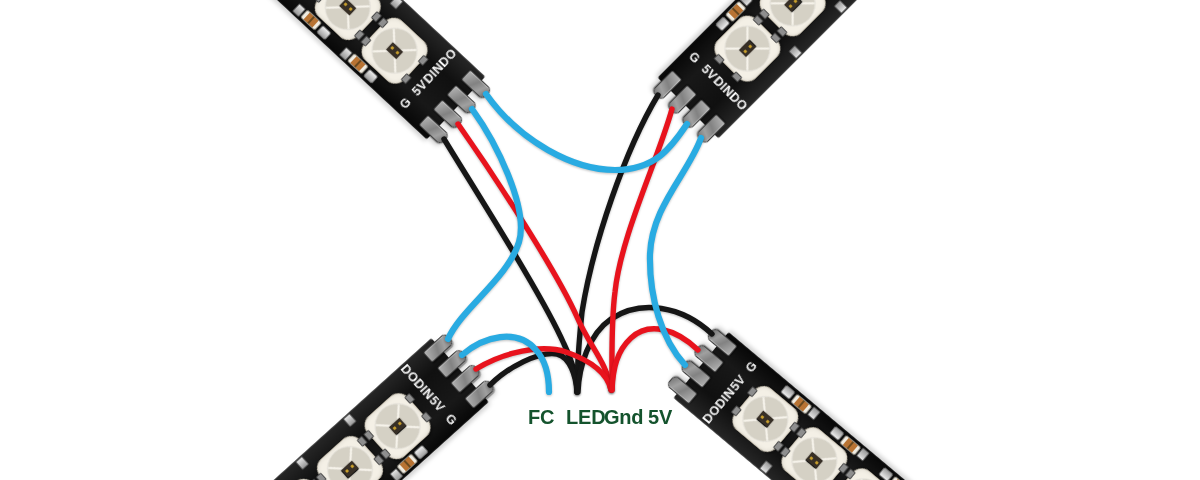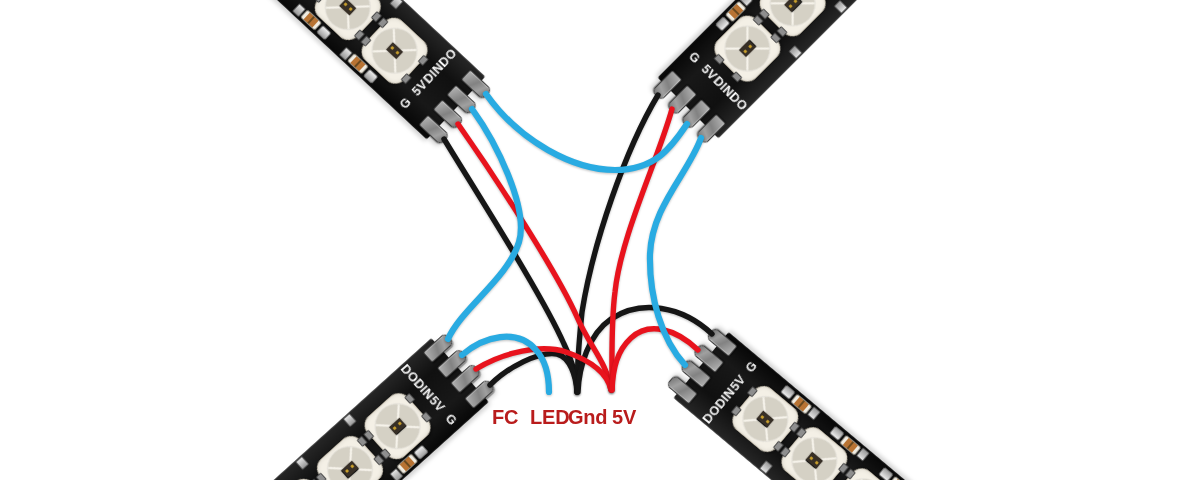--- a/index.html
+++ b/index.html
@@ -69,23 +69,24 @@
   .pad-label{
     position:absolute;left:380px;width:40px;height:14px;line-height:14px;
     text-align:center;color:#f5f5f5;font-size:12.5px;font-weight:bold;
     font-family:"Liberation Sans",sans-serif;letter-spacing:.3px;
   }
   
   .wires{position:absolute;left:0;top:0;z-index:20;}
   .wires path{fill:none;stroke-linecap:round;filter:drop-shadow(0 1px 1px rgba(0,0,0,.25));}
   
   .fc-label{
-    position:absolute;top:406px;z-index:30;color:#b91c1c;
+    position:absolute;top:406px;z-index:30;color:#14532d;
     font-size:20px;font-weight:bold;font-family:"Liberation Sans",sans-serif;
     letter-spacing:-0.2px;
+    margin-left:36px;
   }
 </style>
 </head>
 <body>
 
 <div class="canvas">
   <div id="strips-layer">
       <div class="strip" style="left: 16px; top: 65px; transform: rotate(43deg); z-index: 5;">
         <div class="strip-body"></div>
         <div class="edge-tab" style="left: 254px; top: 73px;"></div>

